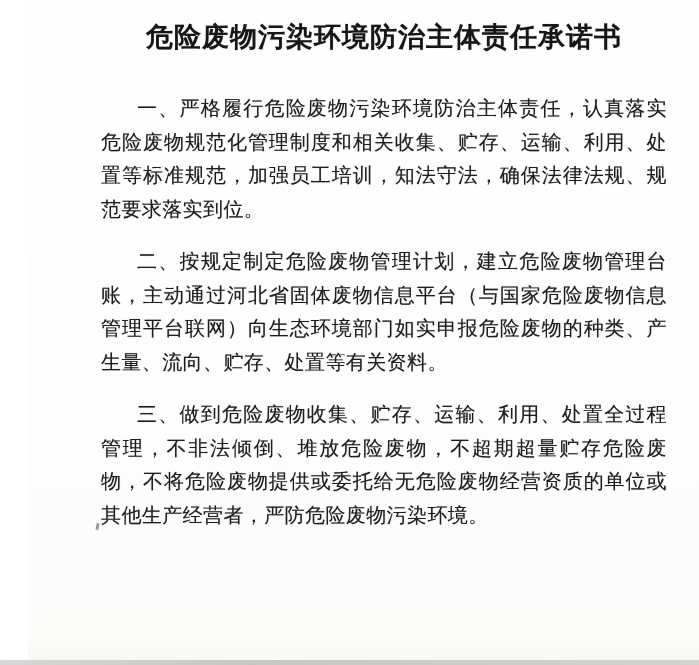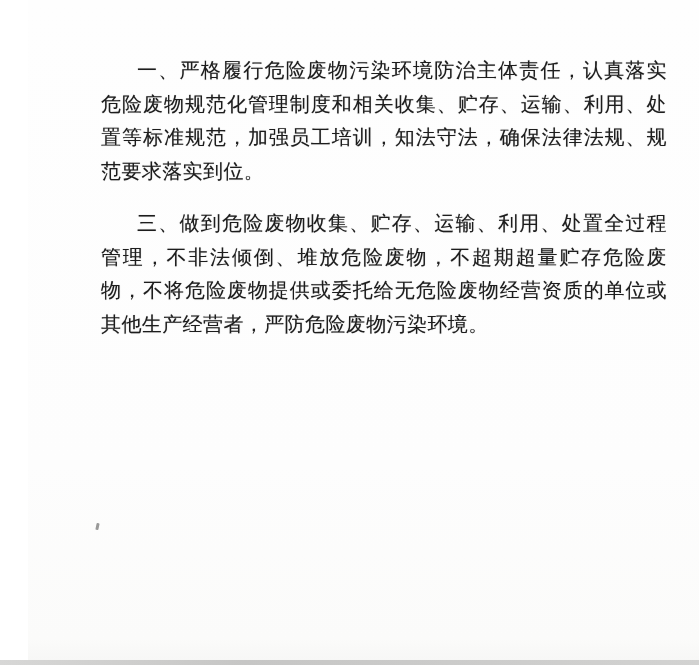--- a/index.html
+++ b/index.html
@@ -82,22 +82,24 @@
     opacity: 0.7;
   }
 </style>
 </head>
 <body>
 
 <div class="page">
   <div class="left-edge"></div>
 
   <div class="content">
+    <h1 class="doc-title">危险废物污染环境防治主体责任承诺书</h1>
 
     <div class="doc-body">
       <p>一、严格履行危险废物污染环境防治主体责任，认真落实危险废物规范化管理制度和相关收集、贮存、运输、利用、处置等标准规范，加强员工培训，知法守法，确保法律法规、规范要求落实到位。</p>
+      <p>二、按规定制定危险废物管理计划，建立危险废物管理台账，主动通过河北省固体废物信息平台（与国家危险废物信息管理平台联网）向生态环境部门如实申报危险废物的种类、产生量、流向、贮存、处置等有关资料。</p>
       <p>三、做到危险废物收集、贮存、运输、利用、处置全过程管理，不非法倾倒、堆放危险废物，不超期超量贮存危险废物，不将危险废物提供或委托给无危险废物经营资质的单位或其他生产经营者，严防危险废物污染环境。</p>
     </div>
   </div>
 
   <div class="speck"></div>
   <div class="bottom-edge"></div>
 </div>
 
 </body></html>

